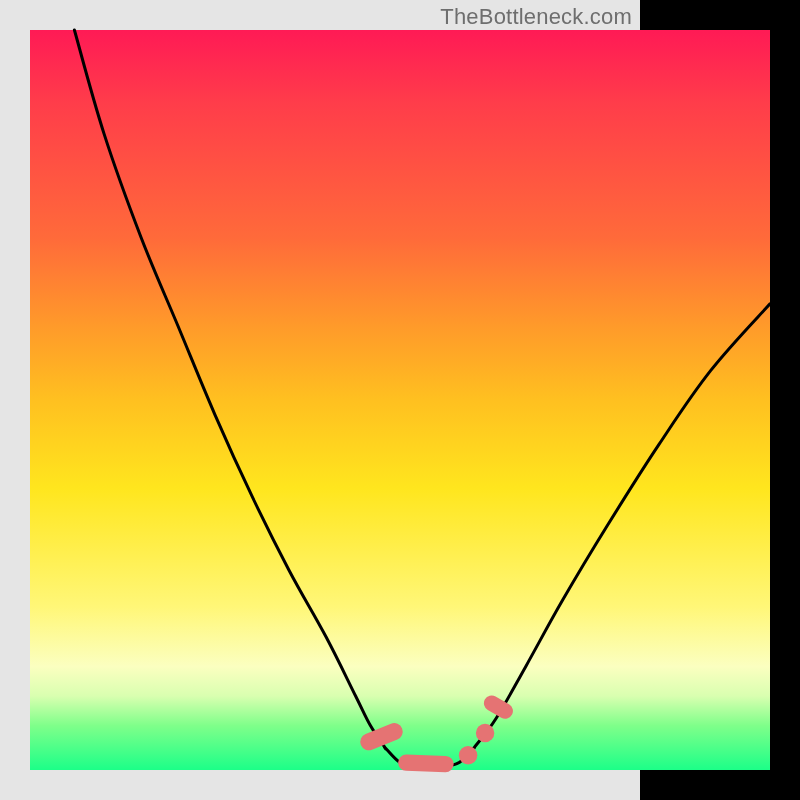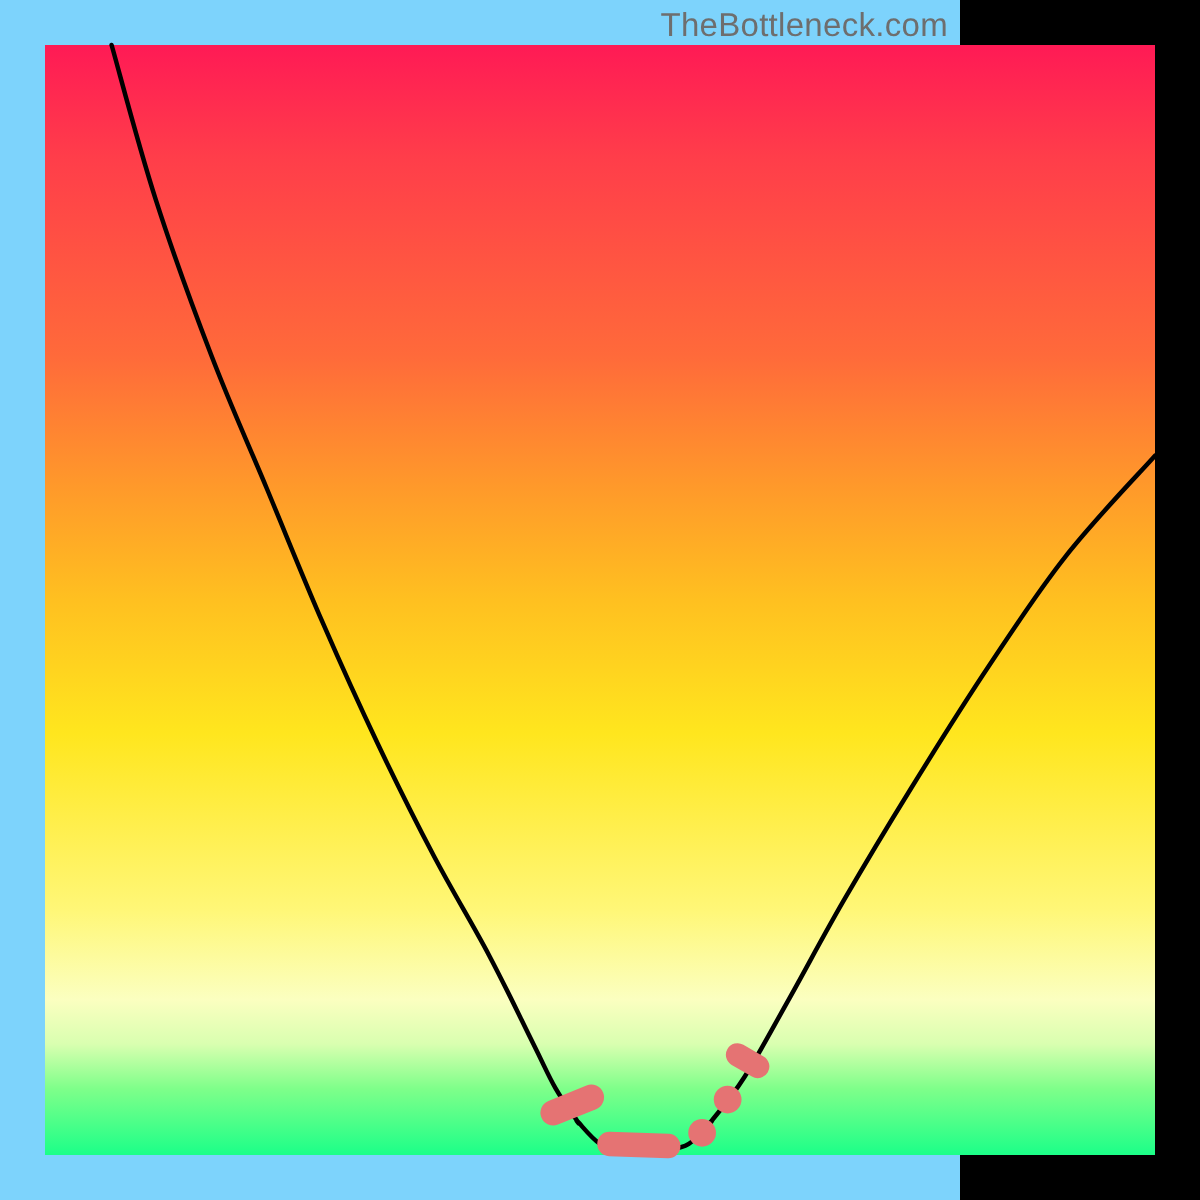--- a/index.html
+++ b/index.html
@@ -10,21 +10,21 @@
     background: #000;
     overflow: hidden;
     font-family: Arial, Helvetica, sans-serif;
   }
   .frame {
     position: absolute;
     left: 0;
     top: 0;
     width: 640px;
     height: 800px;
-    background: #7dd3fc;
+    background: #e5e5e5;
   }
   .plot-area {
     position: absolute;
     left: 30px;
     top: 30px;
     width: 740px;
     height: 740px;
     
     background: linear-gradient(to bottom,
       #ff1a55 0%,

